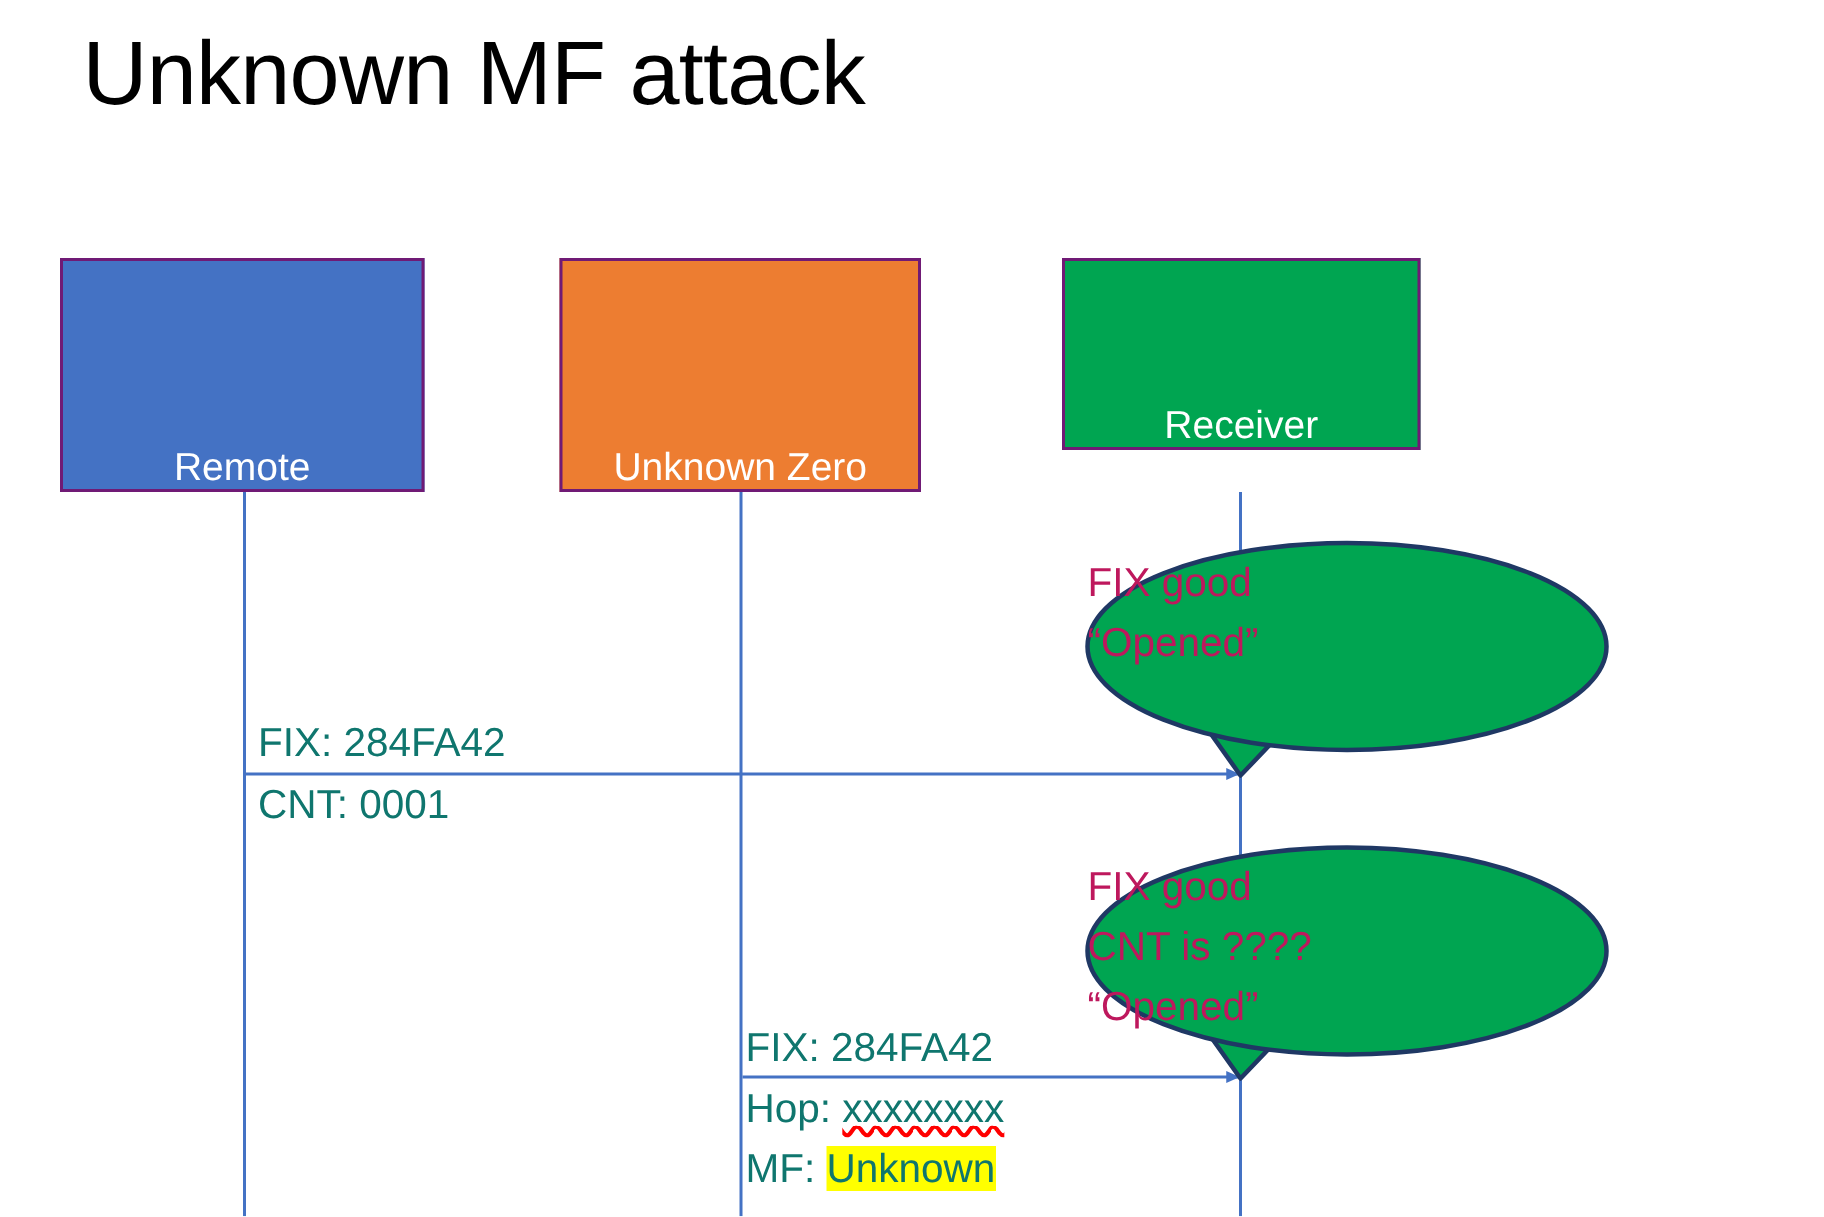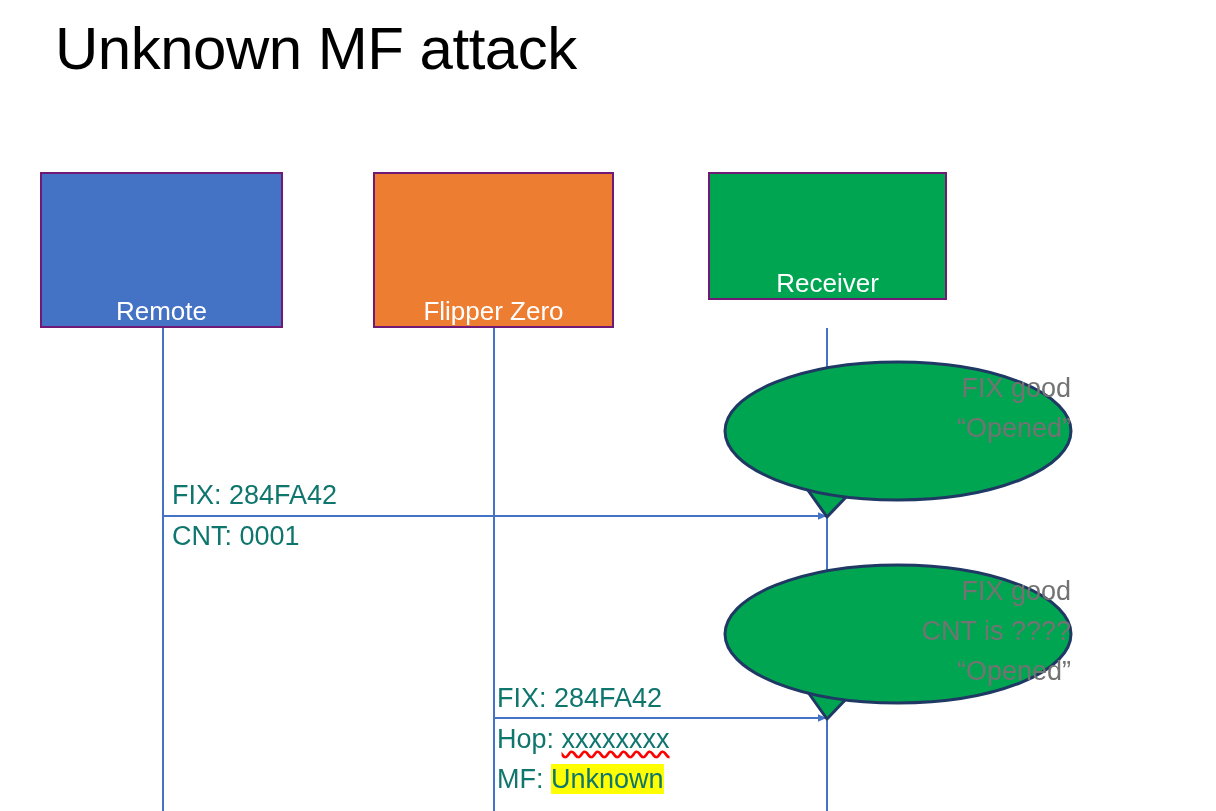--- a/index.html
+++ b/index.html
@@ -76,24 +76,24 @@
   #msg1-line1 { left: 172px; top: 475px; }
   #msg1-line2 { left: 172px; top: 516px; }
   #msg1-line3 { left: 172px; top: 556px; }
   #msg2-line1 { left: 497px; top: 678px; }
   #msg2-line2 { left: 497px; top: 719px; }
   #msg2-line3 { left: 497px; top: 759px; }
 
   
   .callout-text {
     position: absolute;
-    color: #737373;
+    color: #be185d;
     font-size: 27px;
     line-height: 40px;
-    text-align: right;
+    text-align: left;
     white-space: nowrap;
   }
   #callout1-text { left: 725px; top: 368px; width: 346px; }
   #callout2-text { left: 725px; top: 571px; width: 346px; }
 </style>
 </head>
 <body>
 
 <div id="slide">
 
@@ -123,21 +123,21 @@
     <g>
       <path d="M 795,674 L 827,719 L 872,672 Z" fill="#00a551" stroke="#1f3864" stroke-width="3" stroke-linejoin="round"></path>
       <ellipse cx="898" cy="634" rx="173" ry="69" fill="#00a551" stroke="#1f3864" stroke-width="3"></ellipse>
     </g>
   </svg>
 
   <div class="actor-box" id="actor-remote">
     <span class="actor-label">Remote</span>
   </div>
   <div class="actor-box" id="actor-flipper">
-    <span class="actor-label">Flipper Zero</span>
+    <span class="actor-label">Unknown Zero</span>
   </div>
   <div class="actor-box" id="actor-receiver">
     <span class="actor-label">Receiver</span>
   </div>
 
   <div class="msg-text" id="msg1-line1">FIX: 284FA42</div>
   <div class="msg-text" id="msg1-line2">CNT: 0001</div>
 
   <div class="msg-text" id="msg2-line1">FIX: 284FA42</div>
   <div class="msg-text" id="msg2-line3">

